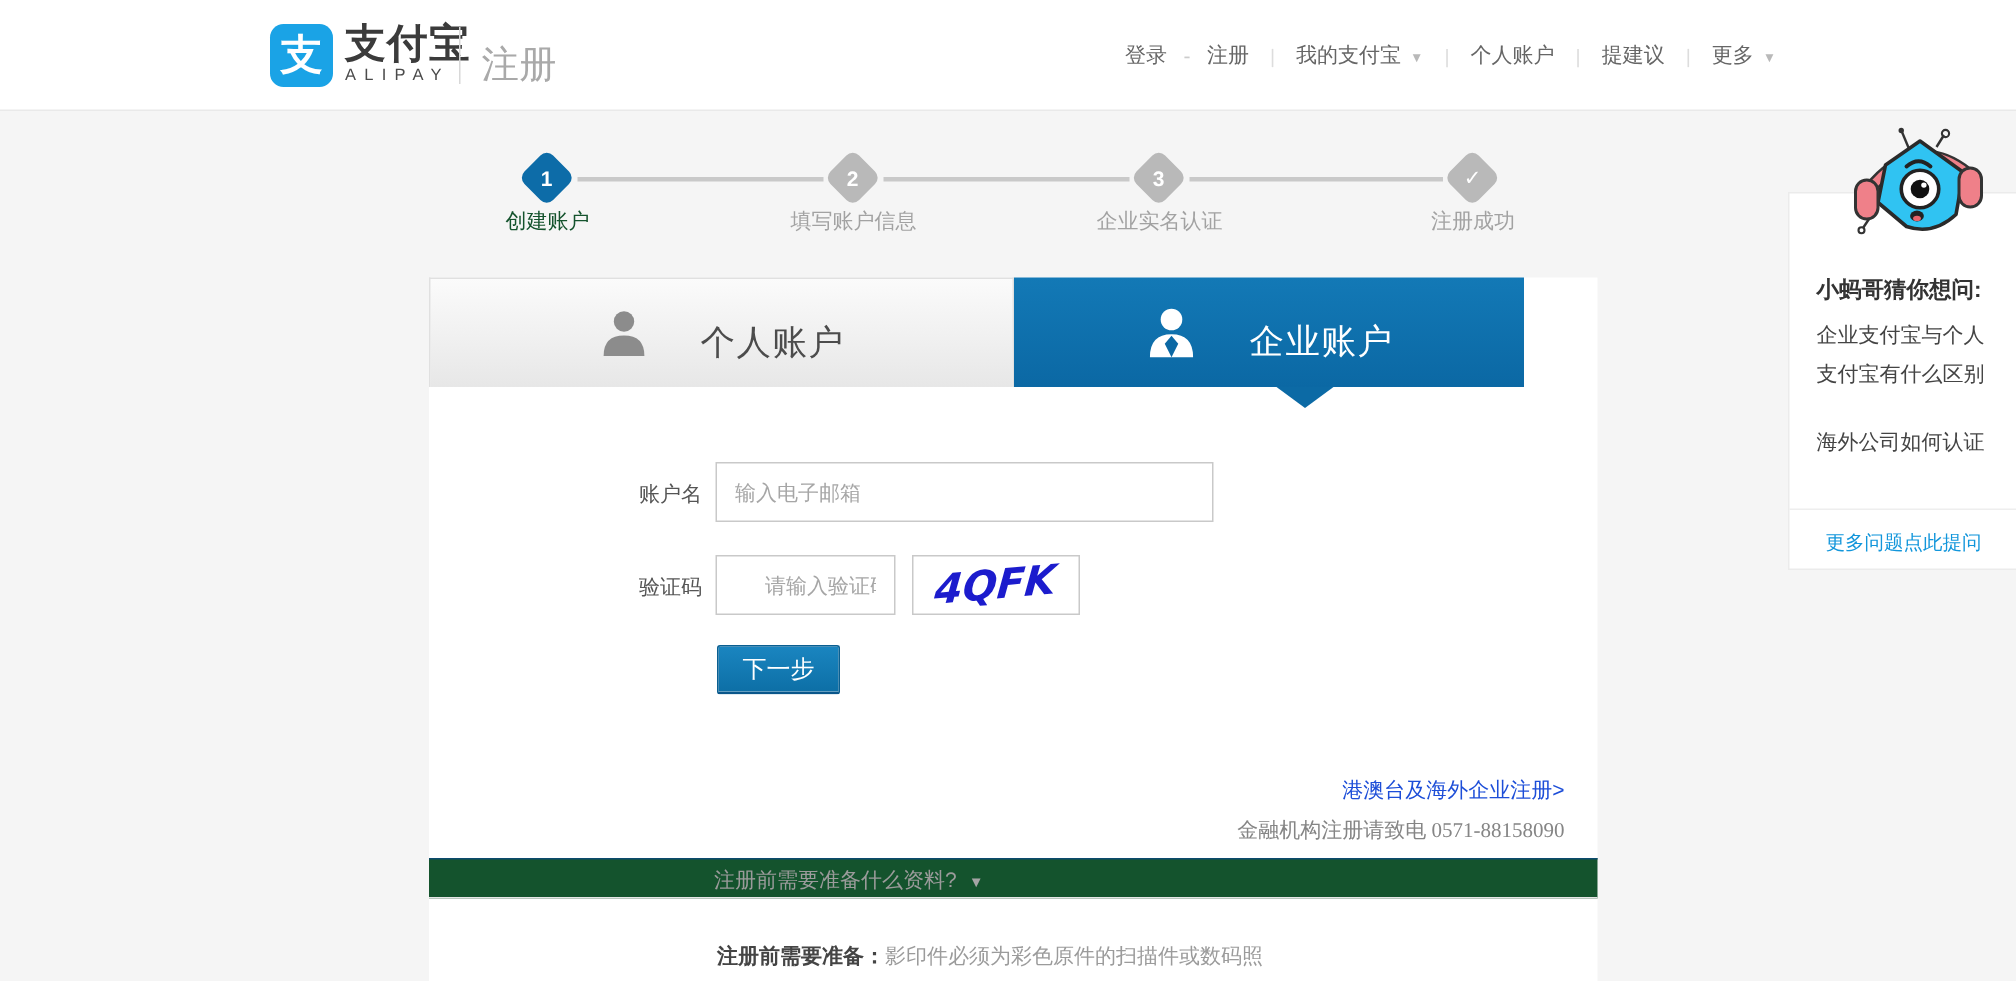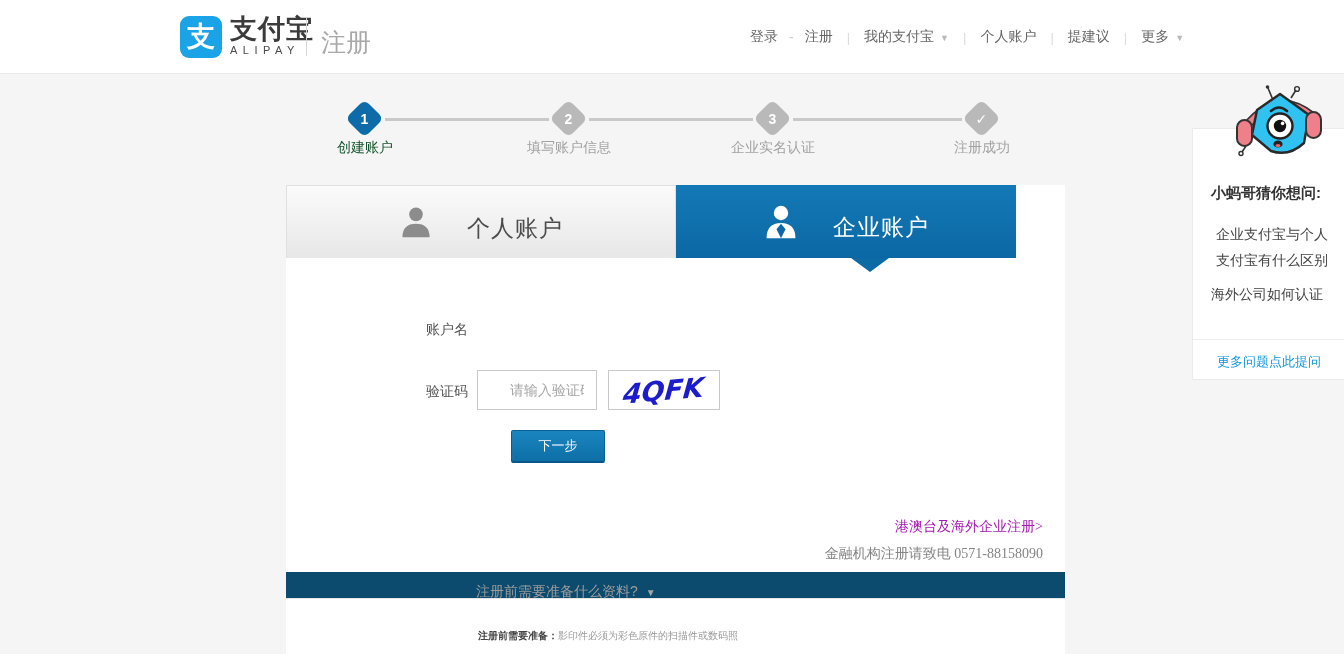--- a/index.html
+++ b/index.html
@@ -42,36 +42,36 @@
   .tab-personal { left:0; width:390px; background:linear-gradient(#fbfbfb,#e7e7e7); border:1px solid #e0e0e0; border-bottom:none; color:#4c4c4c; }
   .tab-enterprise { left:390px; width:340px; background:linear-gradient(#1379b6,#0b68a4); color:#fff; }
   .tab-label { font-size:23px; margin-left:34px; letter-spacing:1px;margin-top:12px; }
   .tab-arrow { position:absolute; left:565px; top:73px; width:0; height:0; border-left:19px solid transparent; border-right:19px solid transparent; border-top:14px solid #0c6aa5; }
 
   .form-label { position:absolute; font-size:14px; color:#555; }
   .txt-input { position:absolute; border:1px solid #c9c9c9; background:#fff; font-size:14px; color:#333; padding:0 12px; font-family:inherit; }
   .txt-input::placeholder { color:#a6a6a6; opacity:1; }
   .captcha-box { position:absolute; left:322px; top:185px; width:112px; height:40px; border:1px solid #c9c9c9; background:#fff; display:flex; align-items:center; justify-content:center; cursor:pointer; overflow:hidden; }
   .captcha-code { font-size:27px; font-weight:bold; font-style:italic; color:#1c1ccd; transform:rotate(-5deg) skewX(-10deg); letter-spacing:0px; font-family:"DejaVu Sans",sans-serif; }
-  .next-btn { position:absolute; left:192px; top:245px; width:94px; height:33px; background:linear-gradient(#1a85c0,#0d6fa6); border:1px solid #0a5f91; border-bottom:2px solid #09568a; border-radius:2px; color:#fff; font-size:13px; cursor:pointer; font-family:inherit;margin-left:33px; }
-  .overseas-link { position:absolute; right:22px; top:333px; font-size:14px; color:#a21caf; cursor:pointer; white-space:nowrap;font-family:Liberation Serif, serif; }
+  .next-btn { position:absolute; left:192px; top:245px; width:82px; height:33px; background:linear-gradient(#1a85c0,#0d6fa6); border:1px solid #0a5f91; border-bottom:2px solid #09568a; border-radius:2px; color:#fff; font-size:16px; cursor:pointer; font-family:inherit; }
+  .overseas-link { position:absolute; right:22px; top:333px; font-size:14px; color:#1d4ed8; cursor:pointer; white-space:nowrap; }
   .finance-note { position:absolute; right:22px; top:360px; font-size:14px; color:#858585; white-space:nowrap;font-family:Liberation Serif, serif; }
 
-  .accordion-bar { position:absolute; left:0; top:387px; width:779px; height:27px; background:#0c4a6e; border-top:6px solid #0c4a6e; border-bottom:1px solid #e6e6e6; cursor:pointer; }
+  .accordion-bar { position:absolute; left:0; top:387px; width:779px; height:27px; background:#14532d; border-top:1px solid #0c4a6e; border-bottom:1px solid #e6e6e6; cursor:pointer; }
   .accordion-q { position:absolute; left:190px; top:5px; font-size:14px; color:#9b9b9b; }
   .accordion-caret { font-size:10px; color:#a5a5a5; margin-left:8px; }
-  .prep-note { position:absolute; left:192px; top:444px; font-size:10px; white-space:nowrap; }
+  .prep-note { position:absolute; left:192px; top:444px; font-size:14px; white-space:nowrap; }
   .prep-label { font-weight:bold; color:#444; }
   .prep-text { color:#9b9b9b; }
 
   
   .assist-card { position:absolute; left:1192px; top:128px; width:160px; height:252px; background:#fff; border:1px solid #ebebeb; z-index:2; }
   .assist-title { position:absolute; left:18px; top:55px; font-size:15px; font-weight:bold; color:#333; }
   .assist-q { position:absolute; left:18px; font-size:14px; color:#444; line-height:26px; cursor:pointer; }
-  .assist-q1 { top:92px; width:122px;text-align:center; }
+  .assist-q1 { top:81px; width:122px; }
   .assist-q2 { top:152px; width:130px; }
   .assist-div { position:absolute; left:0; top:210px; width:100%; height:1px; background:#eee; }
   .assist-more { position:absolute; left:0; top:224px; width:152px; text-align:center; font-size:13px; color:#1296db; cursor:pointer; }
   .mascot { position:absolute; left:1234px; top:84px; width:92px; height:80px; z-index:5; }
 </style>
 </head>
 <body>
 
 <div class="page">
 
@@ -145,20 +145,21 @@
       <svg width="36" height="36" viewBox="0 0 40 40">
         <circle cx="20" cy="10" r="8" fill="#fff"></circle>
         <path d="M4,38 Q4,21 20,21 Q36,21 36,38 Z" fill="#fff"></path>
         <path d="M20,22 L15,28 L20,38 L25,28 Z" fill="#0b68a4"></path>
       </svg>
       <span class="tab-label">企业账户</span>
     </div>
     <div class="tab-arrow"></div>
 
     <div class="form-label" style="left:140px; top:136px;">账户名</div>
+    <input class="txt-input" style="left: 191px; top: 123px; width: 332px; height: 40px;" placeholder="输入电子邮箱">
 
     <div class="form-label" style="left:140px; top:198px;">验证码</div>
     <input class="txt-input" style="left: 191px; top: 185px; width: 120px; height: 40px; padding-left: 32px;" placeholder="请输入验证码">
 
     <div class="captcha-box">
       <span class="captcha-code">4QFK</span>
     </div>
 
     <button class="next-btn">下一步</button>
 

